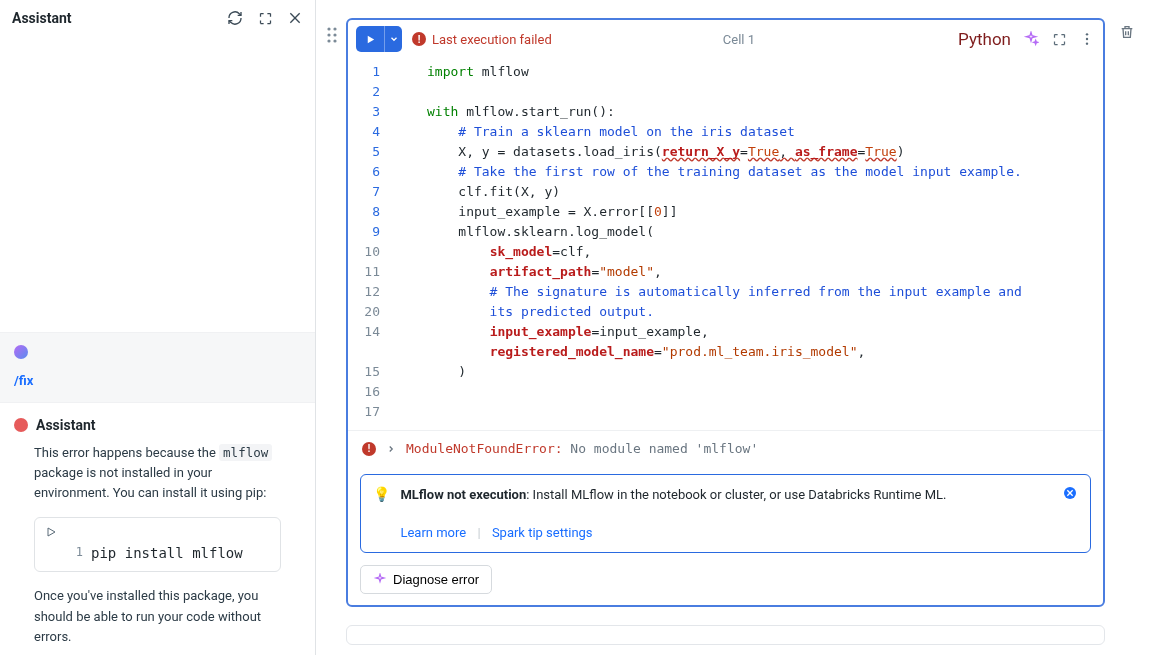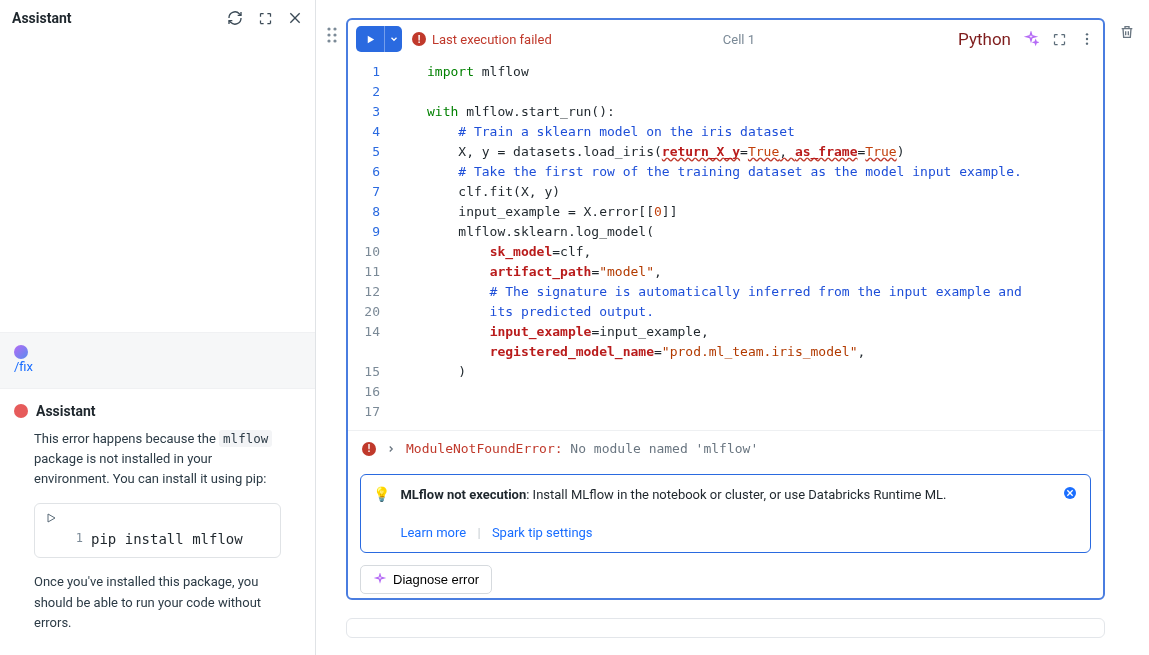--- a/index.html
+++ b/index.html
@@ -9,21 +9,21 @@
   .sidebar-header { display:flex; align-items:center; padding:10px 12px 6px 12px; justify-content:space-between; }
   .sidebar-title { font-weight:700; font-size:14px; }
   .sidebar-icons { display:flex; gap:14px; align-items:center; color:#3b4a56; }
   .icon { display:inline-flex; align-items:center; justify-content:center; width:16px; height:16px; cursor:pointer; }
   .sidebar-body { flex:1; overflow:auto; }
   .spacer-big { height: 300px; }
   .user-msg { background:#f6f7f8; padding:12px 14px 14px 14px; border-top:1px solid #f0f1f3; border-bottom:1px solid #f0f1f3; }
   .user-row { display:flex; align-items:center; gap:8px; }
   .avatar-u { width:14px; height:14px; border-radius:50%; background: linear-gradient(135deg,#b56bf5,#5a8dee); }
   .username-blank { width:200px; height:14px; border-radius:3px;}
-  .fix-cmd { color:#1a6eff; font-weight:400; }
+  .fix-cmd { margin-top:14px; color:#1a6eff; font-weight:700; }
   .assistant-msg { padding:14px 14px 0 14px; display:flex; gap:10px; flex-direction:column; }
   .assistant-head { display:flex; align-items:center; gap:8px; }
   .avatar-a { width:14px; height:14px; border-radius:50%; background:#e65b5b; }
   .assistant-name { font-weight:700; font-size:14px; }
   .assistant-text { padding: 0 20px 0 20px; line-height:1.55; font-size:13px; color:#2c3b46; }
   .assistant-text code { font-family: ui-monospace, Menlo, Consolas, monospace; font-size:12.5px; background:#f3f4f6; padding:1px 4px; border-radius:3px; }
   .code-card { border:1px solid #e0e3e6; border-radius:6px; margin:4px 20px; }
   .code-gutter-row { display:flex; }
   .card-play { color:#5a6b78; padding:6px 8px 0 8px; }
   .code-ln { width:32px; text-align:right; color:#7b8a97; font-family: ui-monospace, Menlo, monospace; padding:4px 8px 10px 0; font-size:12px; margin-left:24px; }
@@ -57,21 +57,21 @@
   .error-line { display:flex; align-items:center; gap:10px; padding:10px 14px; font-family: ui-monospace, Menlo, monospace; font-size:13px; color:#6a7681; border-top:1px solid #eef0f2;cursor:pointer;}
   .error-line .err-dot { width:14px; height:14px; border-radius:50%; background:#c0392b; color:#fff; font-weight:700; font-size:10px; display:flex; align-items:center; justify-content:center;}
   .err-name { color:#c0392b; }
   .hint-box { margin:8px 12px 12px 12px; border:1px solid #2a6ae0; border-radius:6px; padding:10px 12px; display:flex; gap:10px; align-items:flex-start; position:relative; }
   .bulb { color:#f5b301; font-size:14px; margin-top:1px; }
   .hint-body { flex:1; font-size:13px; line-height:1.5; }
   .hint-links { margin-top:18px; }
   .hint-links a { color:#1a6eff; text-decoration:none; }
   .hint-links .sep { color:#c7cdd2; margin:0 8px; }
   .close-x { color:#1a6eff; cursor:pointer; font-size:16px; }
-  .diag-row { padding: 0 12px 4px 12px; }
+  .diag-row { padding: 0 12px 11px 12px; }
   .diag-btn { border:1px solid #d6dade; background:#fff; border-radius:5px; padding:6px 12px; display:inline-flex; align-items:center; gap:6px; font-size:13px; cursor:pointer; }
   .spark { color:#b56bf5; }
   .trash-col { display:flex; flex-direction:column; align-items:center; padding:6px 4px 0 6px; color:#6a7681; }
   .next-cell { border:1px solid #e3e6ea; border-radius:6px; height:20px; margin-top:18px; }
   svg { display:block; }
 </style>
 </head>
 <body>
 
 <div class="app">

